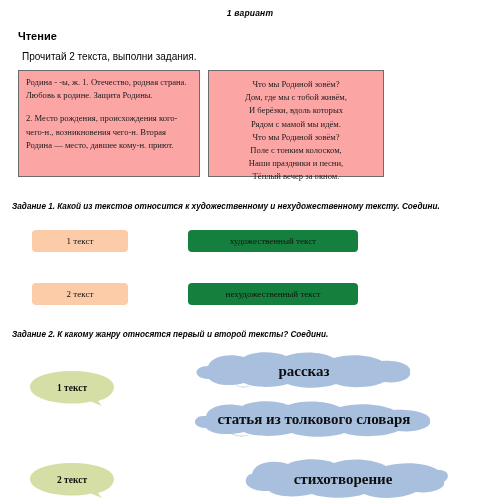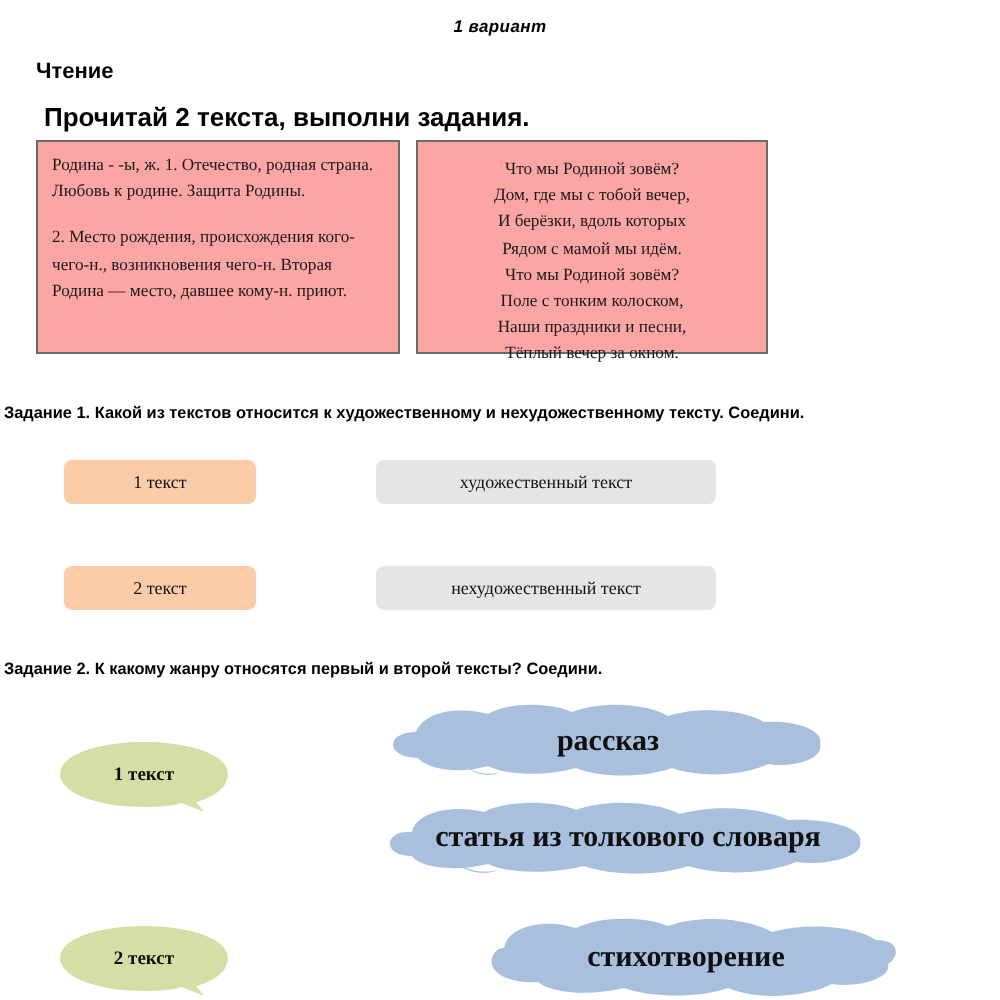--- a/index.html
+++ b/index.html
@@ -38,22 +38,22 @@
     position: absolute;
     left: 18px;
     top: 30px;
     font-size: 11px;
     font-weight: bold;
   }
   .instruction {
     position: absolute;
     left: 22px;
     top: 51px;
-    font-size: 13px;
-    font-weight: bold;
+    font-size: 10px;
+    font-weight: normal;
   }
 
   
   .textbox {
     position: absolute;
     border: 1px solid #6b6b6b;
     box-sizing: border-box;
     background: #fca5a5;
     font-family: "Liberation Serif", serif;
     font-size: 8.6px;
@@ -82,24 +82,25 @@
     height: 10px;
   }
   .poem-line {
     display: block;
     white-space: nowrap;
   }
 
   
   .task-heading {
     position: absolute;
-    left: 2px;
+    left: 12px;
     font-size: 8.2px;
     font-weight: bold;
     white-space: nowrap;
+    font-style: italic;
   }
   .task-heading.t1 { top: 202px; }
   .task-heading.t2 { top: 330px; }
 
   
   .rbox {
     position: absolute;
     border-radius: 4px;
     display: flex;
     align-items: center;
@@ -112,21 +113,21 @@
   .rbox.left-chip {
     left: 32px;
     width: 96px;
     height: 22px;
     background: #FBCCA7;
   }
   .rbox.right-chip {
     left: 188px;
     width: 170px;
     height: 22px;
-    background: #e5e5e5;
+    background: #15803d;
   }
   .rbox.row1 { top: 230px; }
   .rbox.row2 { top: 283px; }
 
   
   .shape-wrap {
     position: absolute;
   }
   .shape-wrap svg {
     display: block;
@@ -167,21 +168,21 @@
   <div class="instruction">Прочитай 2 текста, выполни задания.</div>
 
   <div class="textbox left">
     <p>Родина - -ы, ж. 1. Отечество, родная страна. Любовь к родине. Защита Родины.</p>
     <div class="gap"></div>
     <p>2. Место рождения, происхождения кого-чего-н., возникновения чего-н. Вторая Родина — место, давшее кому-н. приют.</p>
   </div>
 
   <div class="textbox right">
     <span class="poem-line">Что мы Родиной зовём?</span>
-    <span class="poem-line">Дом, где мы с тобой вечер,</span>
+    <span class="poem-line">Дом, где мы с тобой живём,</span>
     <span class="poem-line">И берёзки, вдоль которых</span>
     <span class="poem-line">Рядом с мамой мы идём.</span>
     <span class="poem-line">Что мы Родиной зовём?</span>
     <span class="poem-line">Поле с тонким колоском,</span>
     <span class="poem-line">Наши праздники и песни,</span>
     <span class="poem-line">Тёплый вечер за окном.</span>
   </div>
 
   <div class="task-heading t1">Задание 1. Какой из текстов относится к художественному и нехудожественному тексту. Соедини.</div>
 

